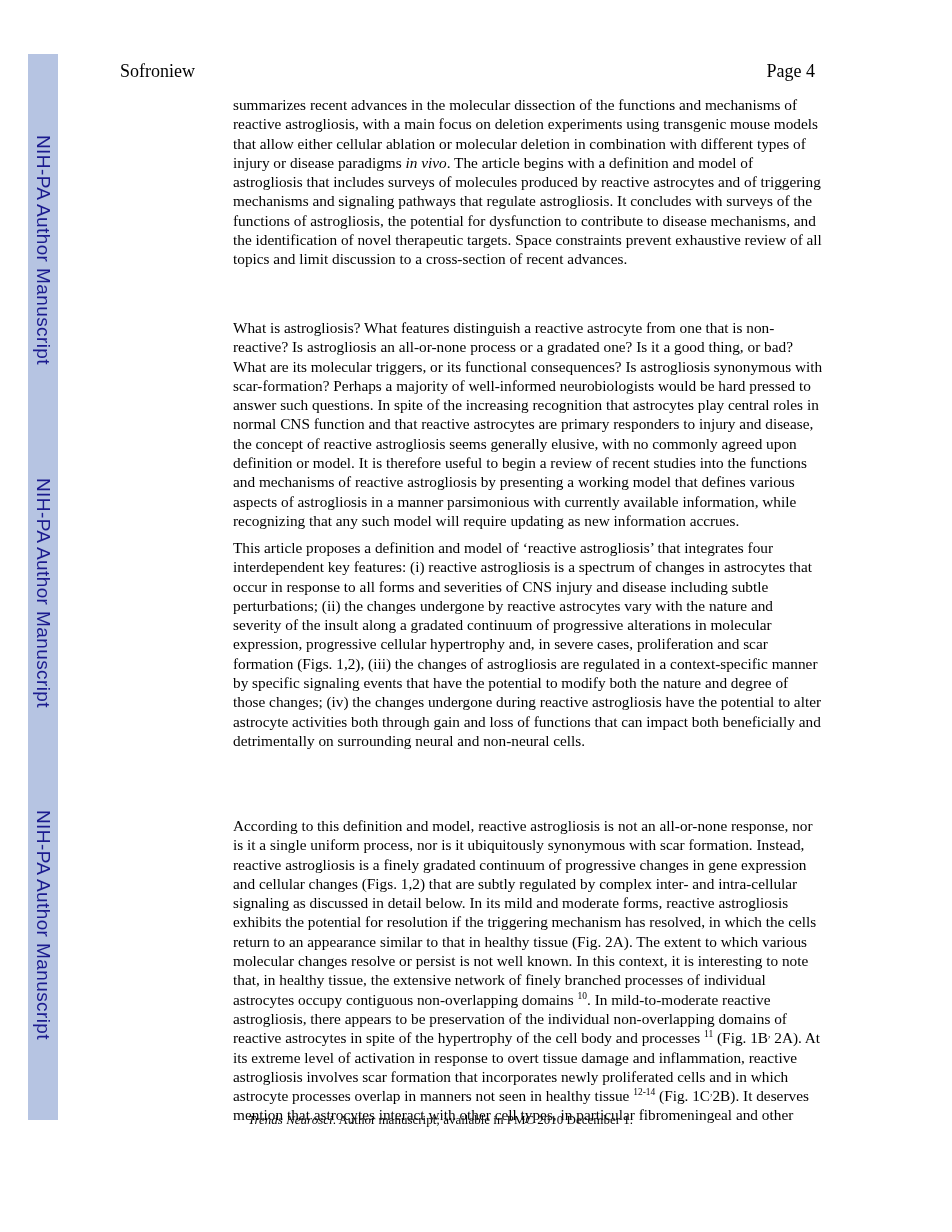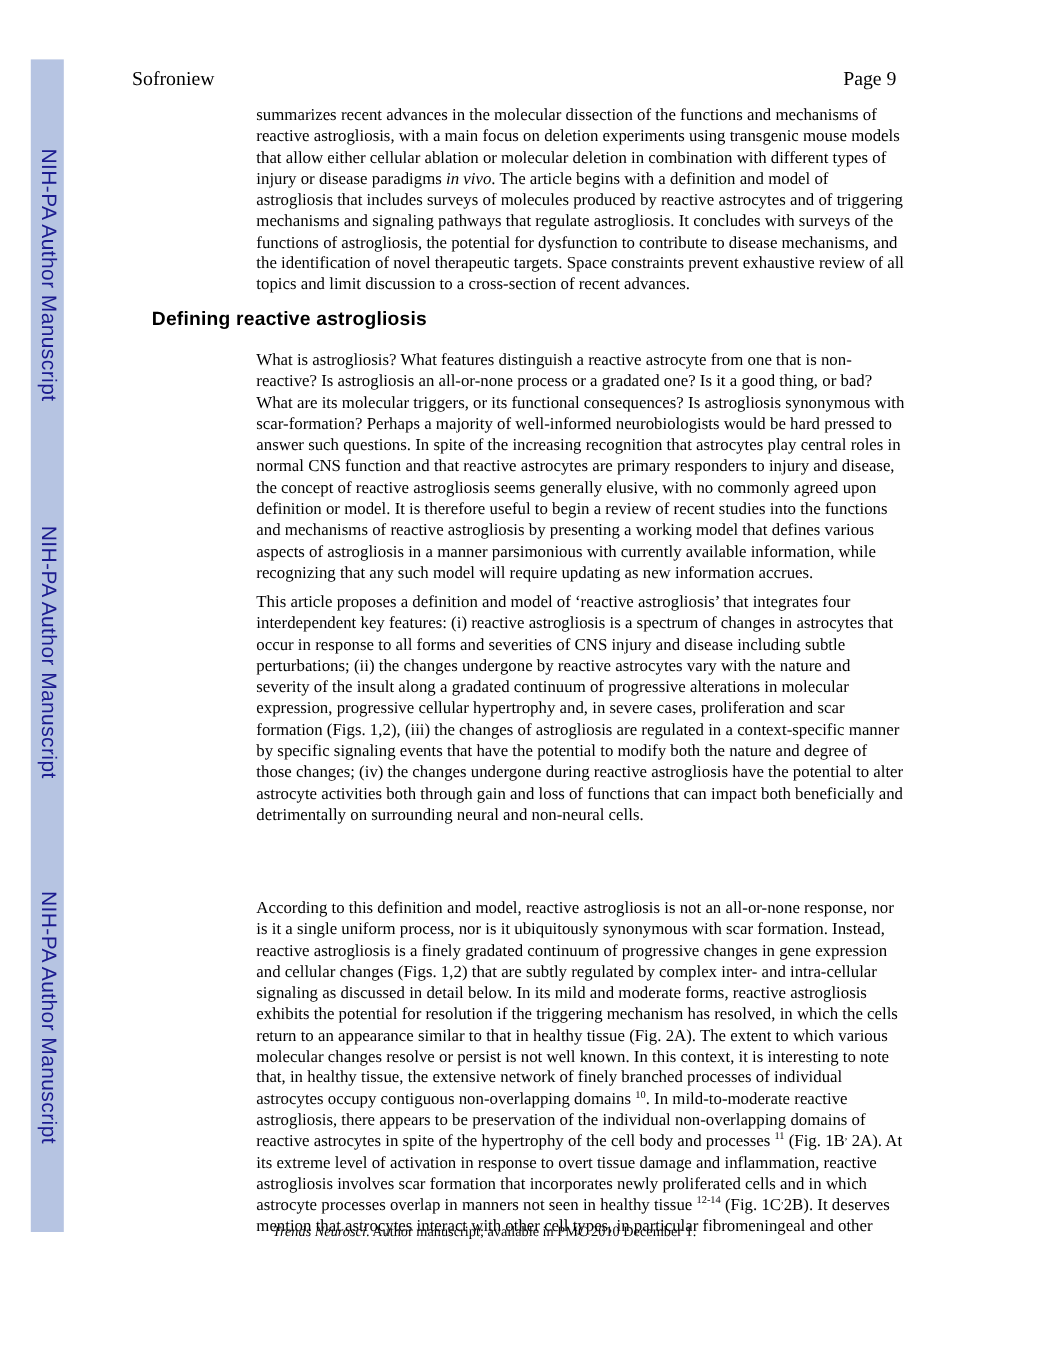--- a/index.html
+++ b/index.html
@@ -88,26 +88,25 @@
 
 <div class="page">
 
   <div class="wm-strip"></div>
   <div class="wm-text wm-1">NIH-PA Author Manuscript</div>
   <div class="wm-text wm-2">NIH-PA Author Manuscript</div>
   <div class="wm-text wm-3">NIH-PA Author Manuscript</div>
 
   <div class="header-row">
     <span>Sofroniew</span>
-    <span>Page 9</span>
+    <span>Page 4</span>
   </div>
 
   <div class="para para-1"><span>summarizes recent advances in the molecular dissection of the functions and mechanisms of reactive astrogliosis, with a main focus on deletion experiments using transgenic mouse models that allow either cellular ablation or molecular deletion in combination with different types of injury or disease paradigms </span><i>in vivo</i><span>. The article begins with a definition and model of astrogliosis that includes surveys of molecules produced by reactive astrocytes and of triggering mechanisms and signaling pathways that regulate astrogliosis. It concludes with surveys of the functions of astrogliosis, the potential for dysfunction to contribute to disease mechanisms, and the identification of novel therapeutic targets. Space constraints prevent exhaustive review of all topics and limit discussion to a cross-section of recent advances.</span></div>
 
-  <div class="section-heading">Defining reactive astrogliosis</div>
 
   <div class="para para-2"><span>What is astrogliosis? What features distinguish a reactive astrocyte from one that is non-reactive? Is astrogliosis an all-or-none process or a gradated one? Is it a good thing, or bad? What are its molecular triggers, or its functional consequences? Is astrogliosis synonymous with scar-formation? Perhaps a majority of well-informed neurobiologists would be hard pressed to answer such questions. In spite of the increasing recognition that astrocytes play central roles in normal CNS function and that reactive astrocytes are primary responders to injury and disease, the concept of reactive astrogliosis seems generally elusive, with no commonly agreed upon definition or model. It is therefore useful to begin a review of recent studies into the functions and mechanisms of reactive astrogliosis by presenting a working model that defines various aspects of astrogliosis in a manner parsimonious with currently available information, while recognizing that any such model will require updating as new information accrues.</span></div>
 
   <div class="para para-3"><span>This article proposes a definition and model of ‘reactive astrogliosis’ that integrates four interdependent key features: (i) reactive astrogliosis is a spectrum of changes in astrocytes that occur in response to all forms and severities of CNS injury and disease including subtle perturbations; (ii) the changes undergone by reactive astrocytes vary with the nature and severity of the insult along a gradated continuum of progressive alterations in molecular expression, progressive cellular hypertrophy and, in severe cases, proliferation and scar formation (Figs. 1,2), (iii) the changes of astrogliosis are regulated in a context-specific manner by specific signaling events that have the potential to modify both the nature and degree of those changes; (iv) the changes undergone during reactive astrogliosis have the potential to alter astrocyte activities both through gain and loss of functions that can impact both beneficially and detrimentally on surrounding neural and non-neural cells.</span></div>
 
   <div class="para para-4"><span>According to this definition and model, reactive astrogliosis is not an all-or-none response, nor is it a single uniform process, nor is it ubiquitously synonymous with scar formation. Instead, reactive astrogliosis is a finely gradated continuum of progressive changes in gene expression and cellular changes (Figs. 1,2) that are subtly regulated by complex inter- and intra-cellular signaling as discussed in detail below. In its mild and moderate forms, reactive astrogliosis exhibits the potential for resolution if the triggering mechanism has resolved, in which the cells return to an appearance similar to that in healthy tissue (Fig. 2A). The extent to which various molecular changes resolve or persist is not well known. In this context, it is interesting to note that, in healthy tissue, the extensive network of finely branched processes of individual astrocytes occupy contiguous non-overlapping domains </span><sup>10</sup><span>. In mild-to-moderate reactive astrogliosis, there appears to be preservation of the individual non-overlapping domains of reactive astrocytes in spite of the hypertrophy of the cell body and processes </span><sup>11</sup><span> (Fig. 1B</span><sup>,</sup><span> 2A). At its extreme level of activation in response to overt tissue damage and inflammation, reactive astrogliosis involves scar formation that incorporates newly proliferated cells and in which astrocyte processes overlap in manners not seen in healthy tissue </span><sup>12-14</sup><span> (Fig. 1C</span><sup>,</sup><span>2B). It deserves mention that astrocytes interact with other cell types, in particular fibromeningeal and other</span></div>
 
   <div class="footer-line"><i>Trends Neurosci</i><span>. Author manuscript; available in PMC 2010 December 1.</span></div>
 
 </div>

